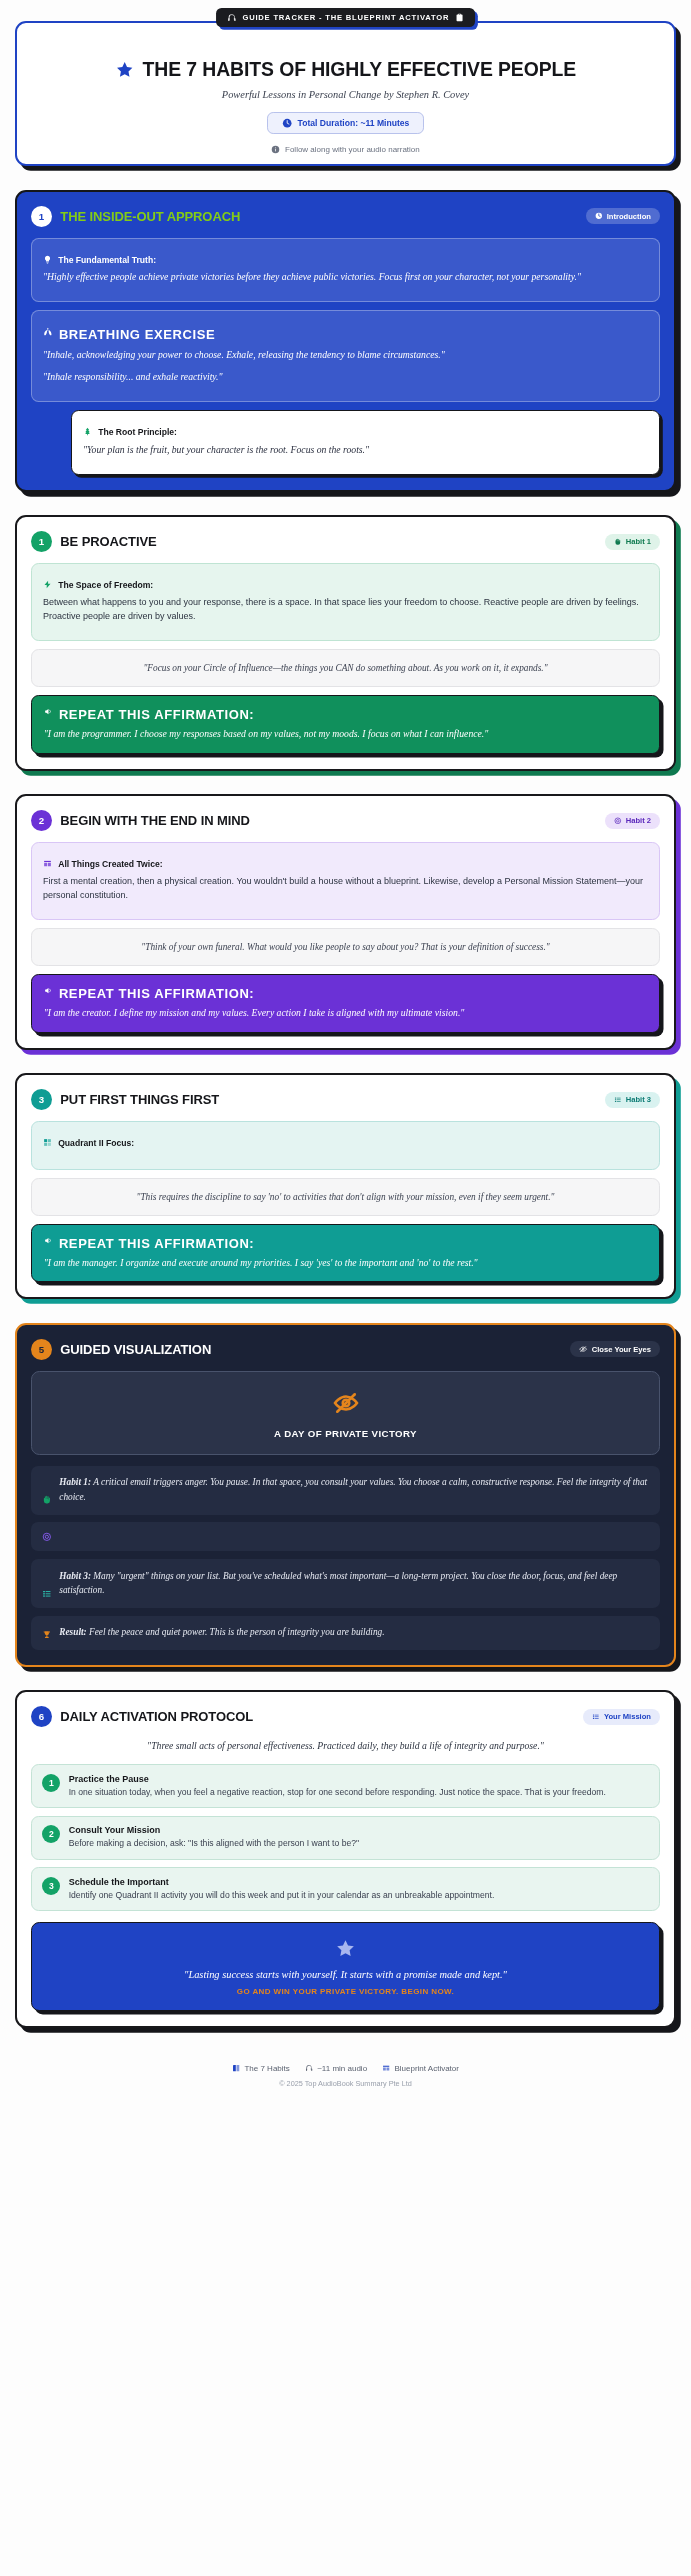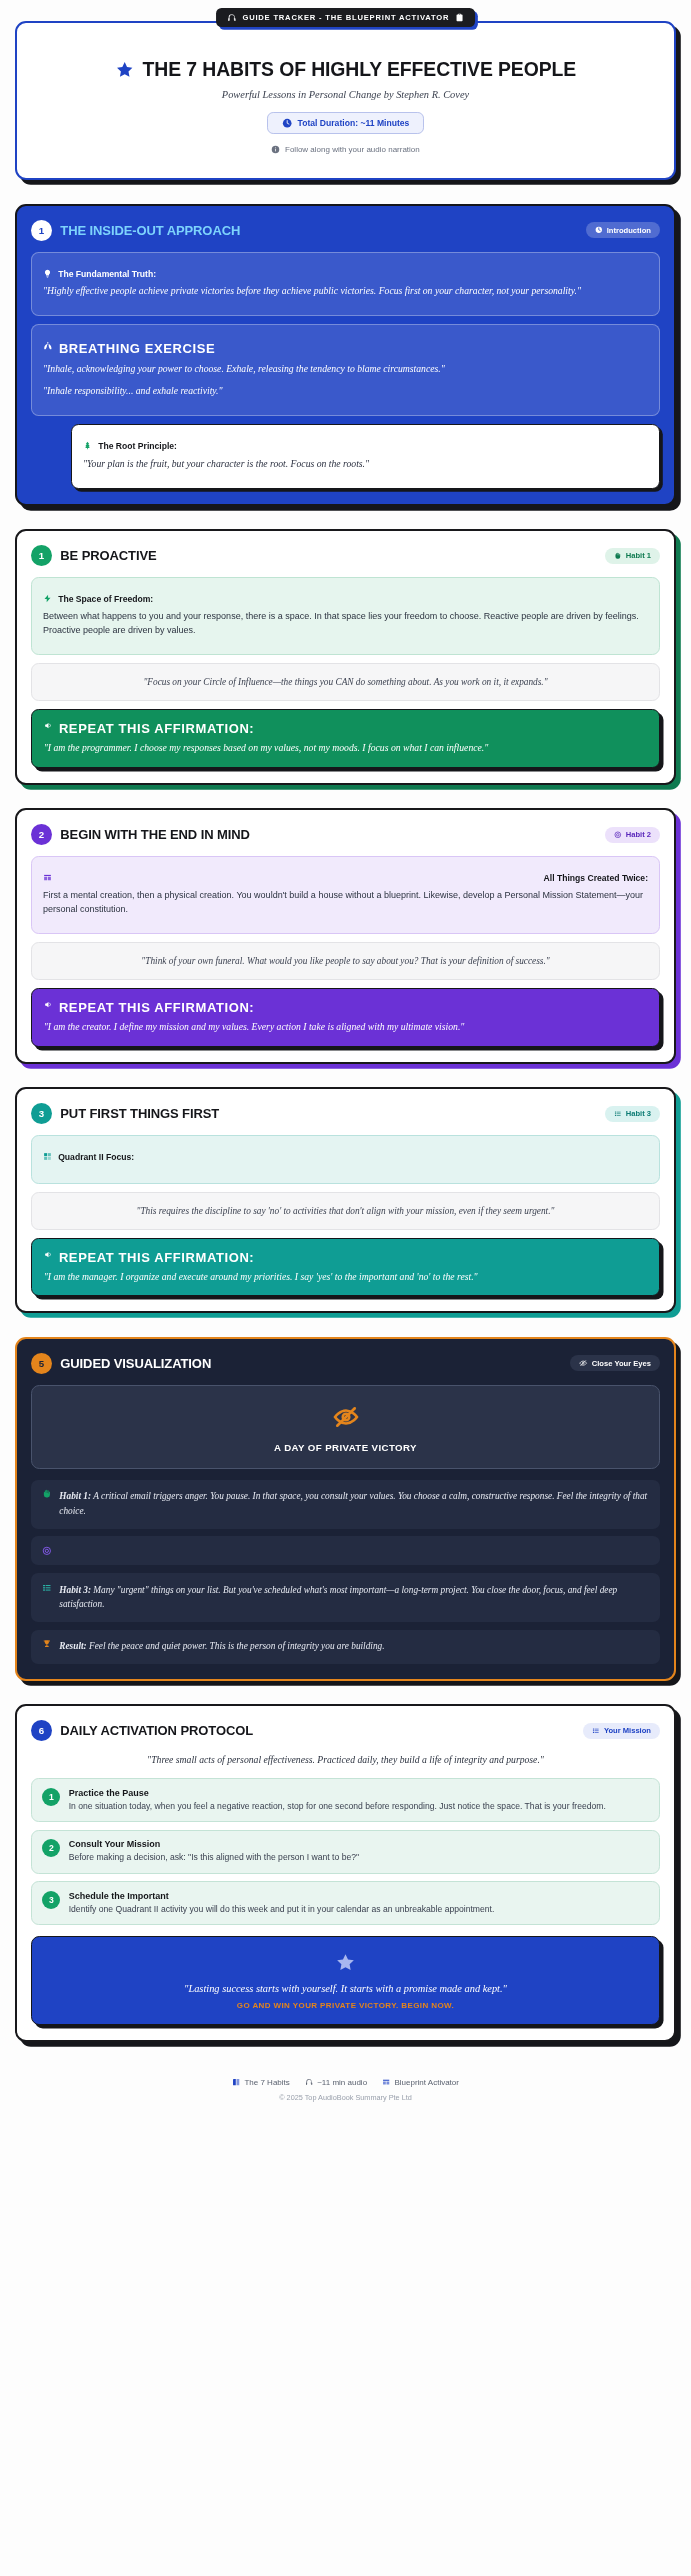--- a/index.html
+++ b/index.html
@@ -16,21 +16,21 @@
   .cond { font-family: "Liberation Sans Narrow", "Liberation Sans", sans-serif; font-stretch: condensed; }
   .serif-i { font-family: "Liberation Serif", serif; font-style: italic; }
 
   
   .hero {
     position: relative;
     background: #ffffff;
     border: 2.1px solid #1f43c4;
     border-radius: 11px;
     box-shadow: 4.8px 4.8px 0 #15161a;
-    padding: 36px 21px 24px 21px;
+    padding: 36px 21px 10px 21px;
     text-align: center;
     margin-bottom: 23.5px;
   }
   .tracker-badge {
     position: absolute;
     top: -15px; left: 50%; transform: translateX(-50%);
     background: #1b1c20;
     color: #fff;
     border-radius: 5.5px;
     box-shadow: 2.8px 2.8px 0 #1f43c4;
@@ -123,21 +123,21 @@
     border: 1.7px solid #15161a;
     box-shadow: 3.5px 3.5px 0 #15161a;
     padding: 10.4px 11.7px;
     color: #ffffff;
   }
   .affirm .box-label { color: #ffffff; }
   .affirm .box-body { color: #ffffff; }
 
   
   .s-intro { background: #1f43c4; border-color: #15161a; }
-  .s-intro .sect-title { color: #7dd3fc; text-align: center; }
+  .s-intro .sect-title { color: #84cc16; text-align: center; }
   .s-intro .num-bubble { background: #ffffff; color: #1f43c4; }
   .s-intro .tag-pill { background: rgba(255,255,255,.22); color: #ffffff; }
   .s-intro .box.translucent {
     background: rgba(255,255,255,.12);
     border: 0.7px solid rgba(255,255,255,.3);
     color: #ffffff;
   }
   .s-intro .box.translucent .box-label,
   .s-intro .box.translucent .box-body { color: #ffffff; }
   .s-intro .box.white { background: #ffffff; border: 1.7px solid #15161a; box-shadow: 2.8px 2.8px 0 #15161a; margin-left: 40px; }
@@ -154,21 +154,21 @@
   .s-h1 .tinted .box-body { color: #2c3340; }
   .s-h1 .affirm { background: #10905c; }
   .s-h1 { box-shadow: 4.8px 4.8px 0 #0f7a50; border-color:#18181b; }
 
   
   .s-h2 { background: #ffffff; border-color: #18181b; box-shadow: 4.8px 4.8px 0 #6b31d6; }
   .s-h2 .num-bubble { background: #6b31d6; color: #fff; }
   .s-h2 .sect-title { color: #15161a; }
   .s-h2 .tag-pill { background: #ece1fb; color: #5a27bb; }
   .s-h2 .tinted { background: #f1eafc; border: 0.7px solid #d9c6f6; }
-  .s-h2 .tinted .box-label { color: #15161a; justify-content: space-between; }
+  .s-h2 .tinted .box-label { color: #15161a; }
   .s-h2 .tinted .box-body { color: #2c3340; }
   .s-h2 .affirm { background: #6b31d6; }
 
   
   .s-h3 { background: #ffffff; border-color: #18181b; box-shadow: 4.8px 4.8px 0 #0f9d94; }
   .s-h3 .num-bubble { background: #0f9d94; color: #fff; }
   .s-h3 .sect-title { color: #15161a; }
   .s-h3 .tag-pill { background: #d9f2f0; color: #0c7b74; }
   .s-h3 .tinted { background: #e4f4f2; border: 0.7px solid #b9e2de; }
   .s-h3 .tinted .box-label { color: #15161a; }
@@ -195,21 +195,21 @@
   .viz-stage-title {
     margin-top: 9px;
     color: #ffffff; font-size: 9.7px; font-weight: 700;
     text-transform: uppercase; letter-spacing: 0.4px;
   }
   .viz-row {
     background: #242c42;
     border-radius: 7px;
     padding: 9.7px 11px;
     margin-bottom: 7.6px;
-    display: flex; align-items: flex-start; gap: 7.6px;
+    display: flex; align-items: flex-end; gap: 7.6px;
   }
   .viz-row:last-child { margin-bottom: 0; }
   .viz-row .vr-text {
     font-family: "Liberation Serif", serif; font-style: italic;
     color: #e8ebf3; font-size: 9.3px; line-height: 1.6;
   }
   .viz-row .vr-text b { font-weight: 700; }
 
   
   .s-mission { background: #ffffff; border-color: #18181b; box-shadow: 4.8px 4.8px 0 #15161a; }

